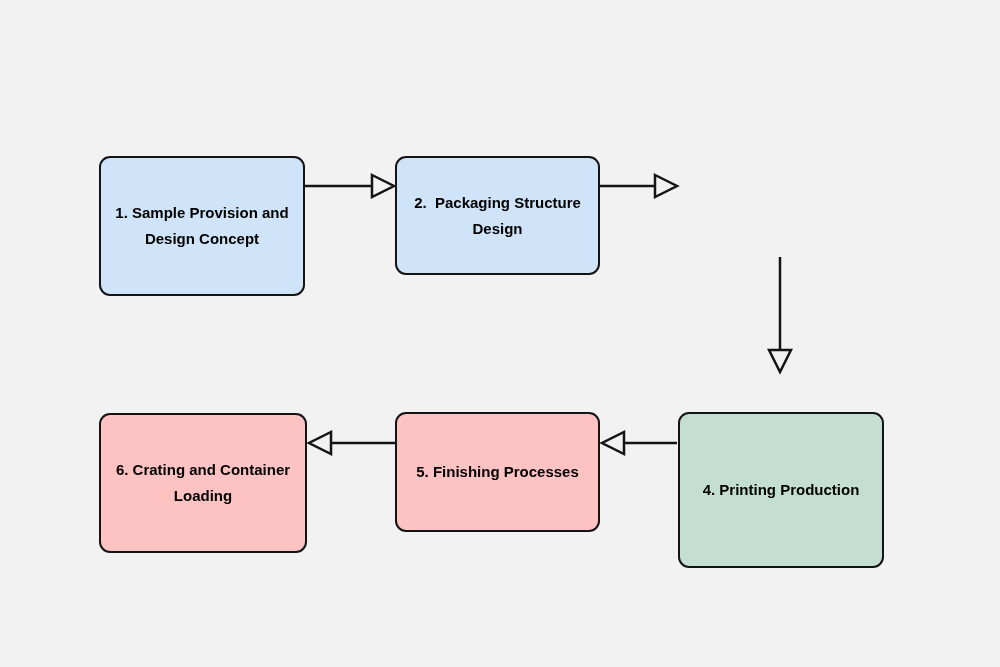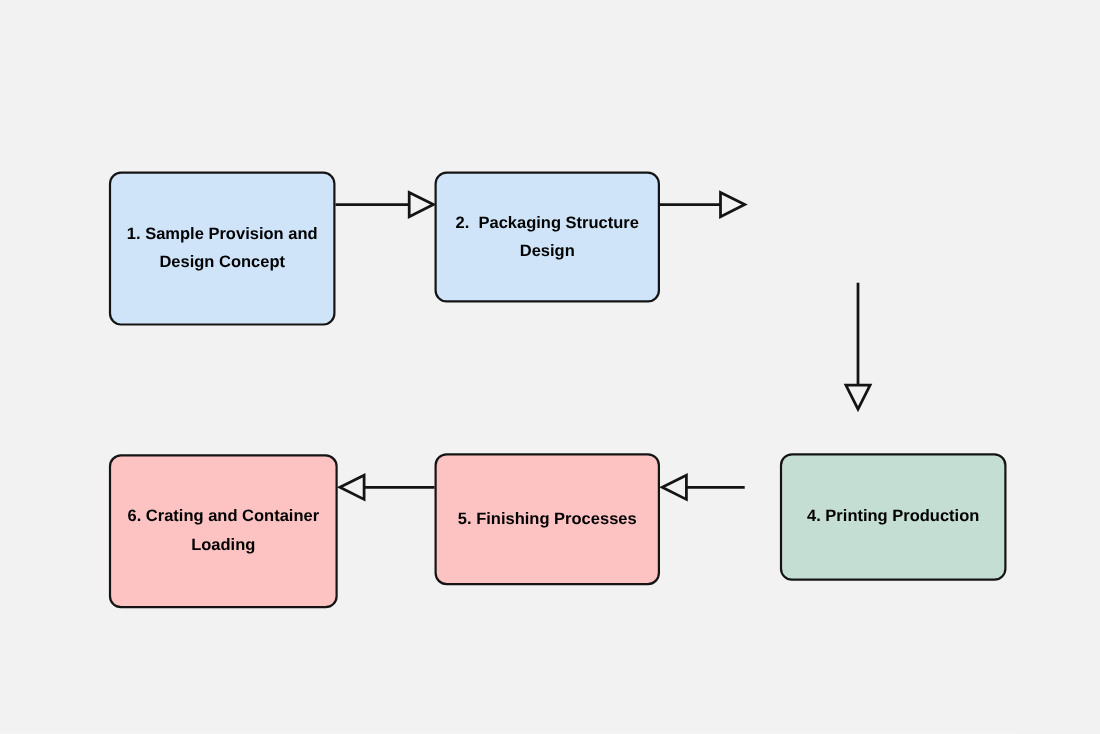--- a/index.html
+++ b/index.html
@@ -32,21 +32,21 @@
     line-height: 1.73;
     color: #000;
     white-space: pre-wrap;
     padding: 0 2px;
     margin-top: 39px;
   }
   
   .n1 { left: 99px;  top: 117px; width: 206px; height: 140px; }
   .n2 { left: 395px; top: 117px; width: 205px; height: 119px; }
   .n3 { left: 678px; top: 117px; width: 205px; height: 140px; }
-  .n4 { left: 709px; top: 373px; width: 206px; height: 116px; }
+  .n4 { left: 678px; top: 373px; width: 206px; height: 156px; }
   .n5 { left: 395px; top: 373px; width: 205px; height: 120px; }
   .n6 { left: 99px;  top: 374px; width: 208px; height: 140px; }
 
   svg.arrows {
     position: absolute;
     left: 0;
     top: 0;
     pointer-events: none;
   }
   .edge-line {

